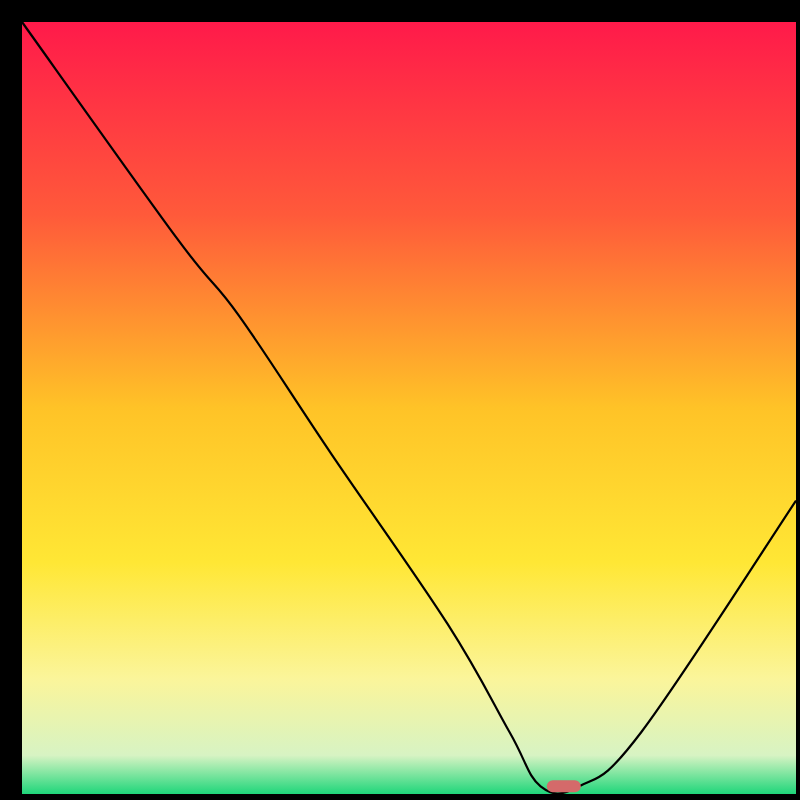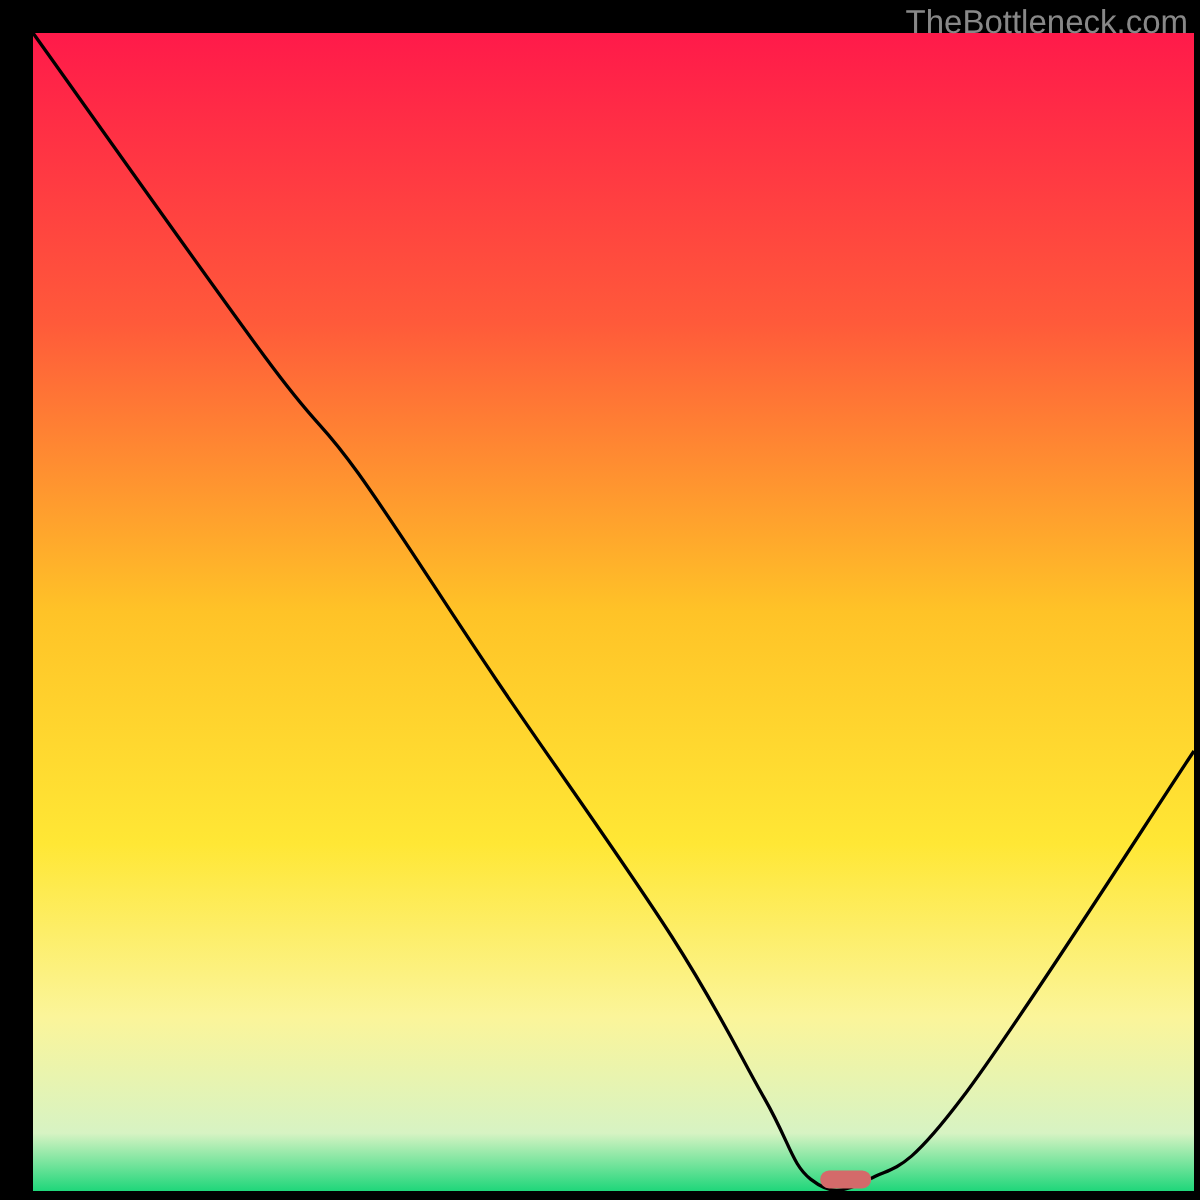--- a/index.html
+++ b/index.html
@@ -26,21 +26,20 @@
     z-index: 10;
   }
   svg {
     display: block;
   }
 </style>
 </head>
 <body>
 <div class="container">
 
-<div class="watermark">TheBottleneck.com</div>
 
 <svg id="chart-svg" width="800" height="800">
   <defs>
     <linearGradient id="bg-grad" x1="0" y1="0" x2="0" y2="1">
           <stop offset="0%" stop-color="#ff1a4a"></stop>
           <stop offset="25%" stop-color="#ff5a3a"></stop>
           <stop offset="50%" stop-color="#ffc327"></stop>
           <stop offset="70%" stop-color="#ffe735"></stop>
           <stop offset="85%" stop-color="#fbf59a"></stop>
           <stop offset="95%" stop-color="#d7f3c3"></stop>

